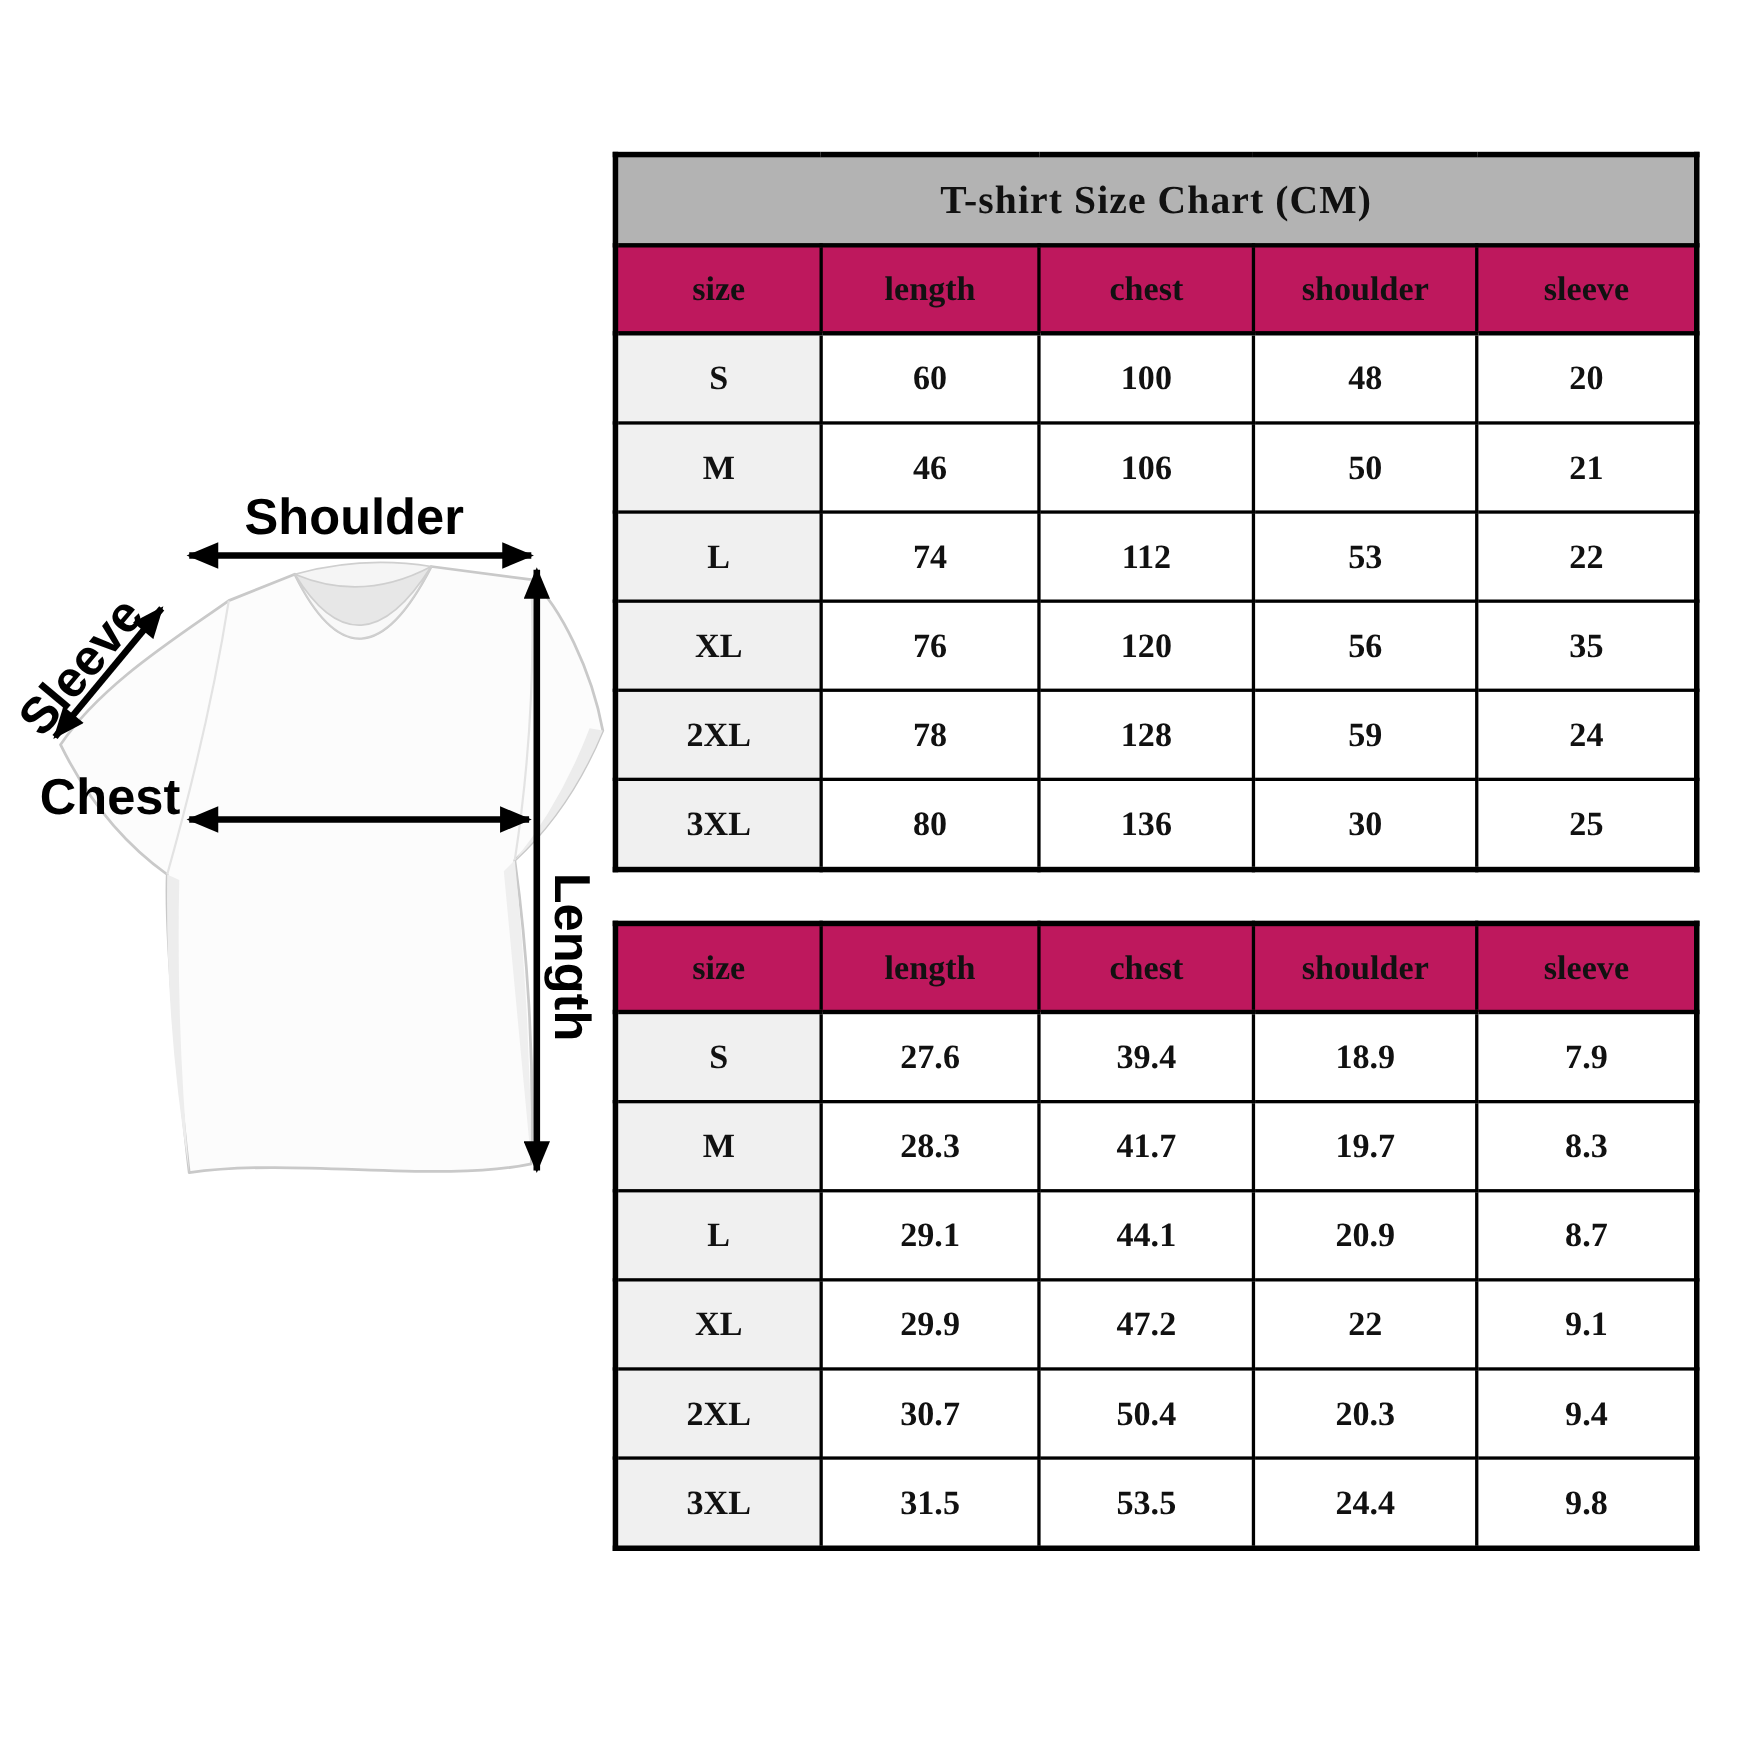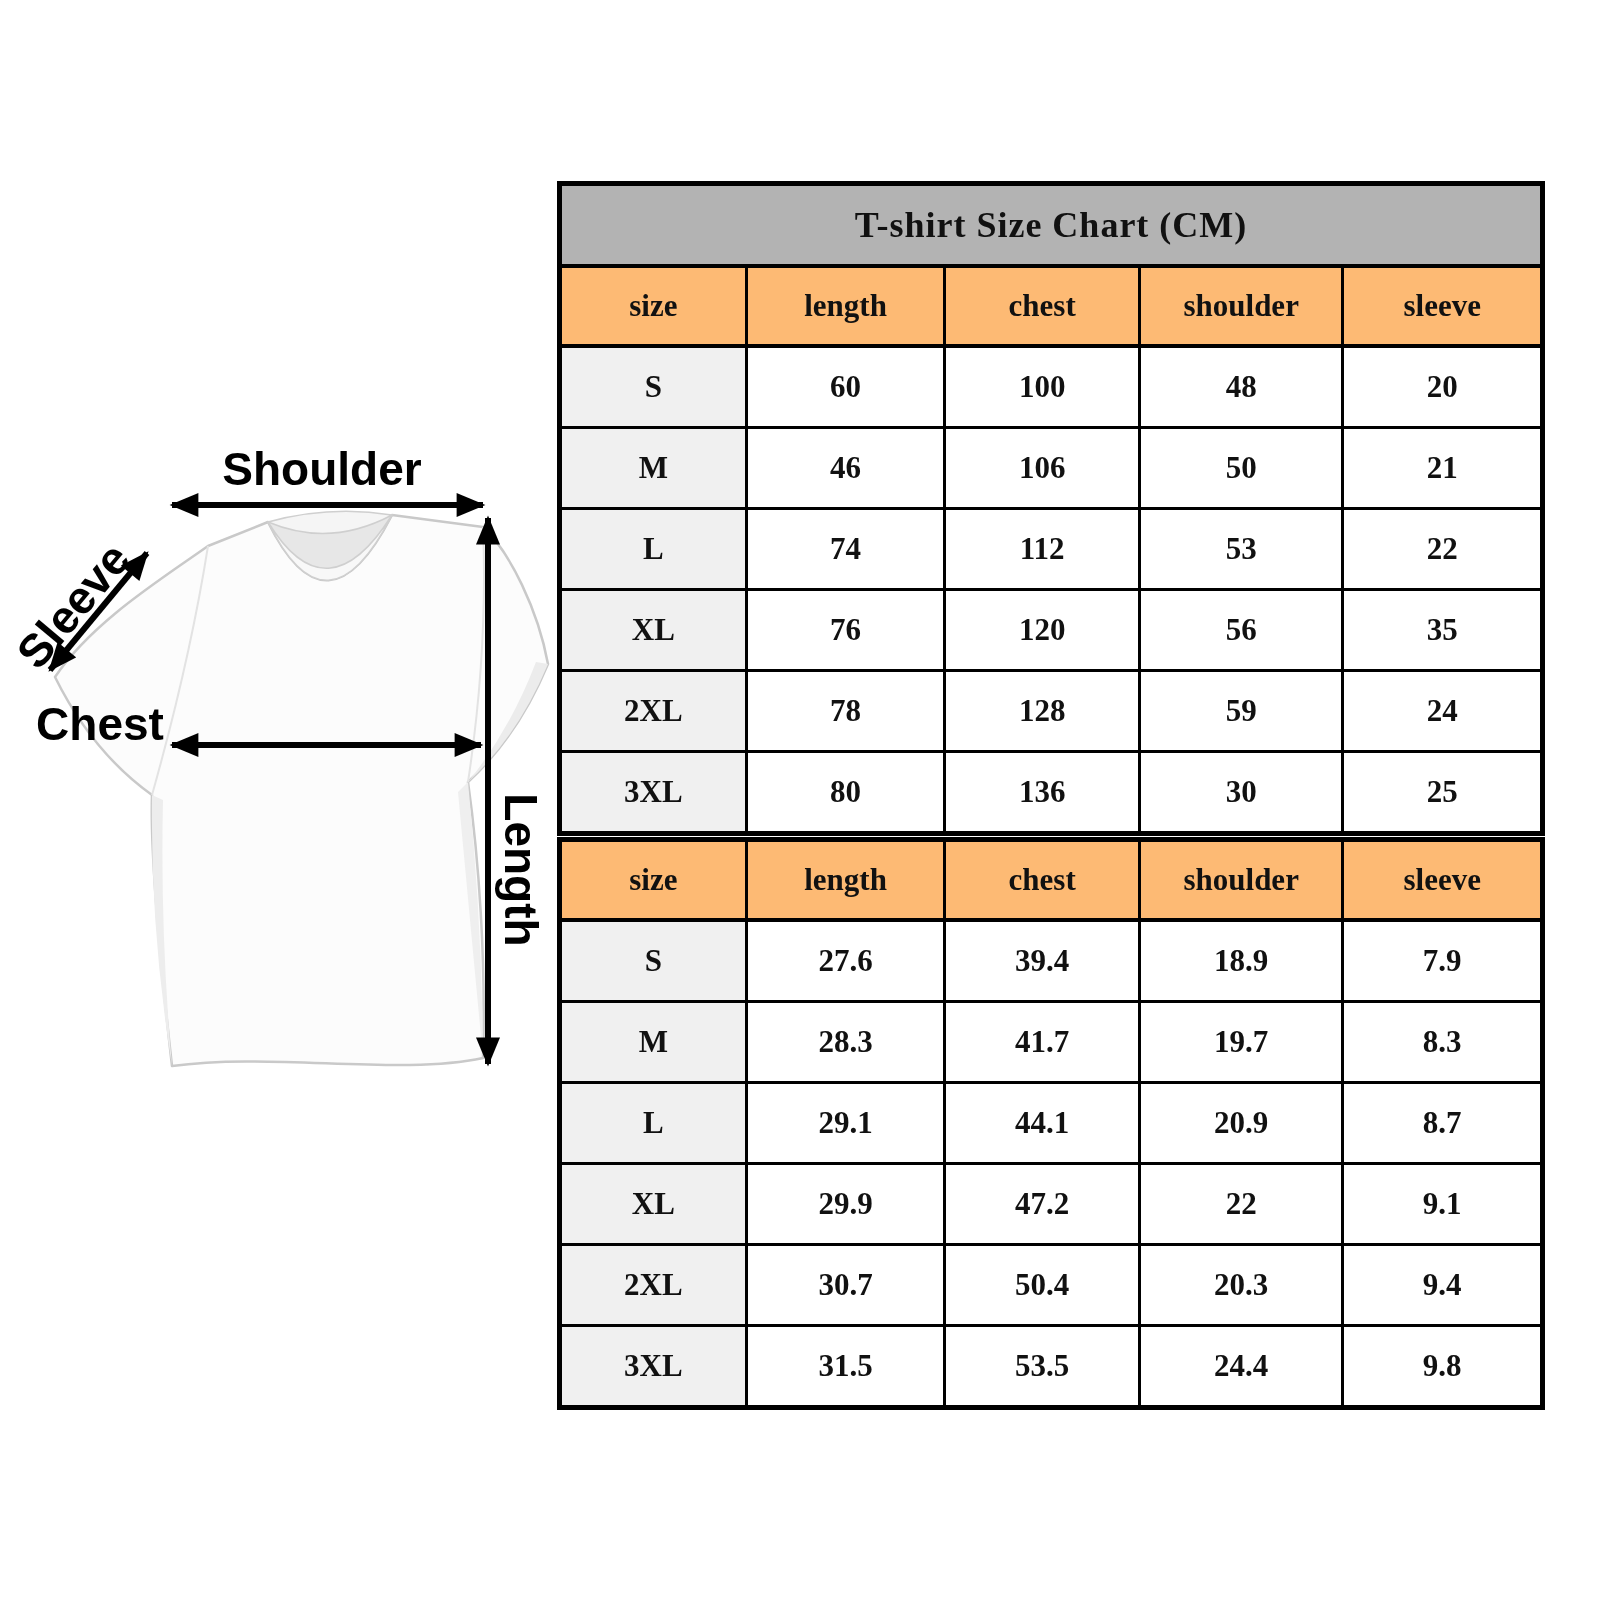--- a/index.html
+++ b/index.html
@@ -1,29 +1,29 @@
 <!DOCTYPE html>
 <html><head>
 <meta charset="utf-8">
 <style>
   html,body{margin:0;padding:0;background:#ffffff;}
   #canvas{position:relative;width:1600px;height:1600px;background:#ffffff;overflow:hidden;
           font-family:"Liberation Serif",serif;}
 
   
   .size-table{position:absolute;left:557px;width:988px;}
-  #cm-table{top:138px;margin-top:43px;}
+  #cm-table{top:138px;}
   #in-table{top:837px;}
   .size-table table{width:100%;border-collapse:collapse;table-layout:fixed;
                     border:5px solid #000;}
   .size-table td{border:3px solid #000;text-align:center;vertical-align:middle;
                  font-weight:bold;color:#111;}
   .title-row td{background:#b3b3b3;height:76px;font-size:36px;letter-spacing:1px;
                 border-bottom-width:4px;}
-  .head-row td{background:#fdba74;height:74px;font-size:31px;border-bottom-width:4px;}
+  .head-row td{background:#be185d;height:74px;font-size:31px;border-bottom-width:4px;}
   .data-row td{height:76px;font-size:31px;background:#ffffff;}
   .data-row td.size-col{background:#f0f0f0;}
 
   
   #diagram{position:absolute;left:0;top:400px;width:560px;height:700px;}
   .diagram-label{font-family:"Liberation Sans",sans-serif;font-weight:bold;
                  font-size:46px;fill:#000;}
 </style>
 </head>
 <body>

